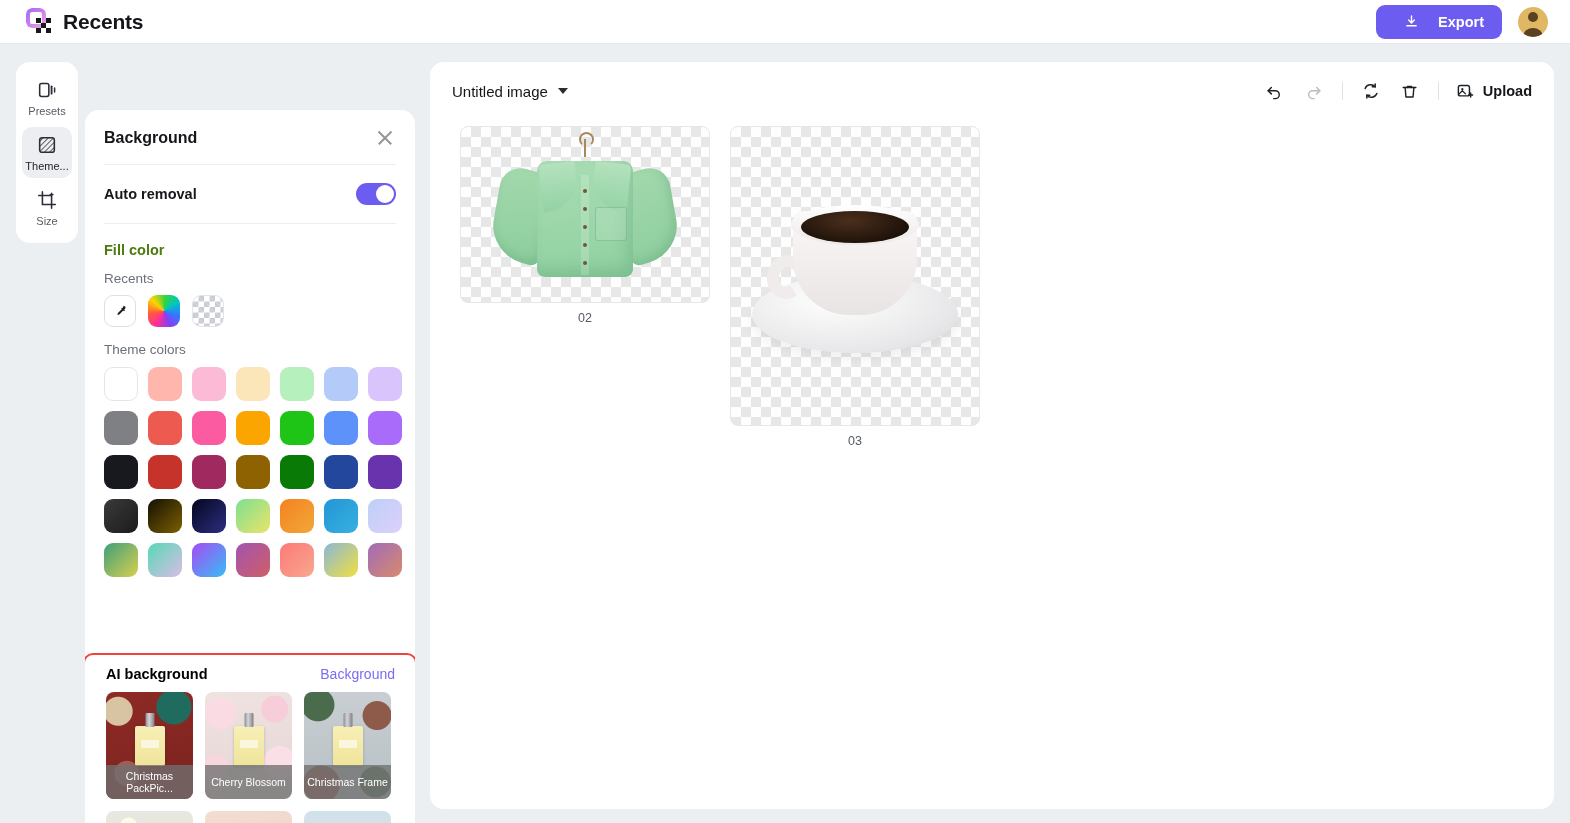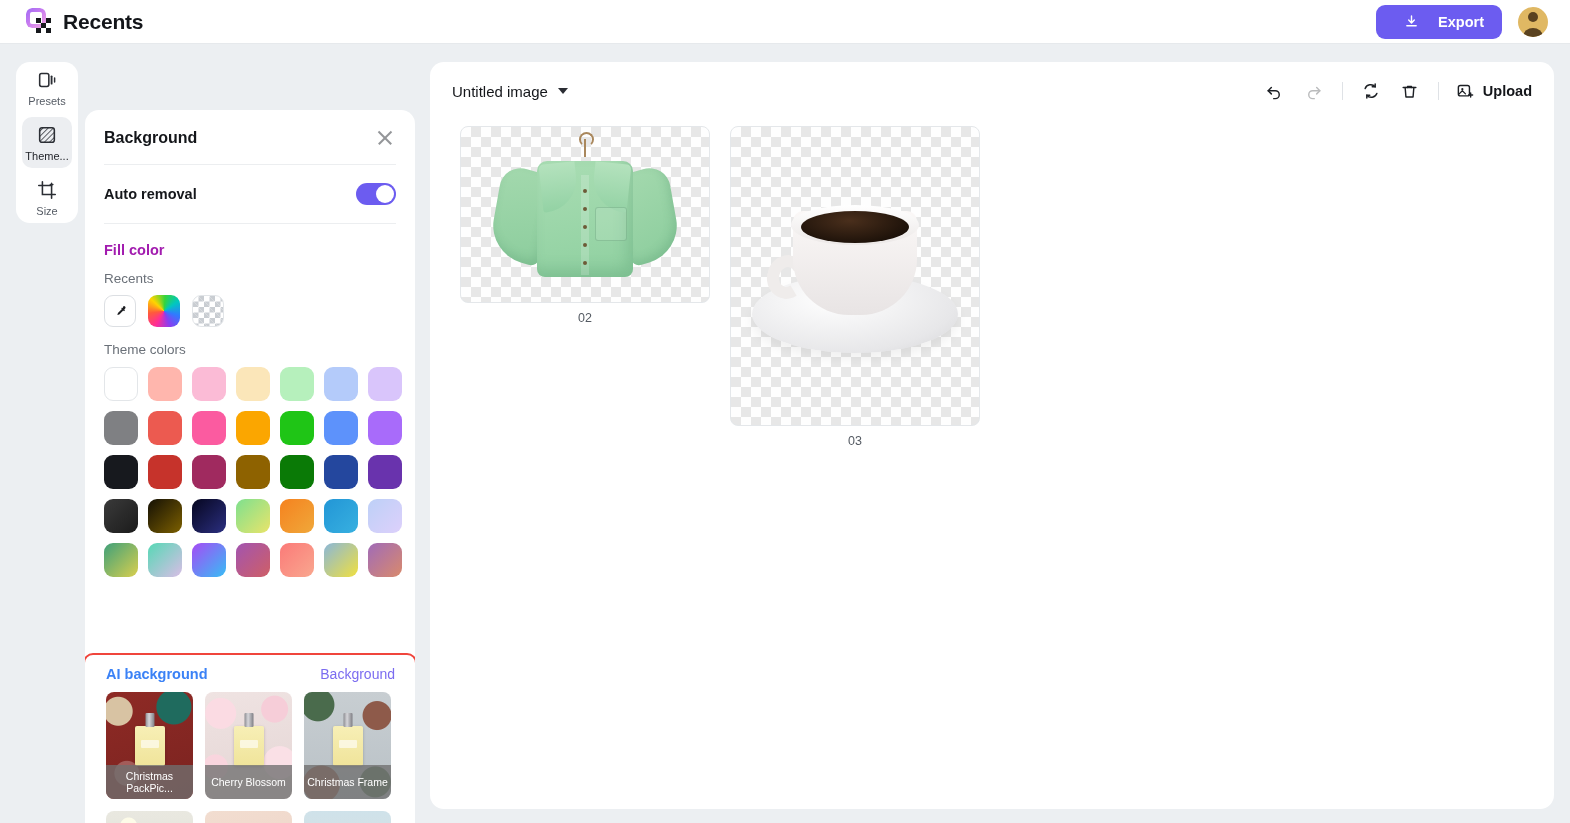--- a/index.html
+++ b/index.html
@@ -55,21 +55,21 @@
   .avatar::after {
     content: ""; position: absolute; left: 50%; bottom: -6px;
     transform: translateX(-50%);
     width: 19px; height: 15px; border-radius: 50% 50% 0 0; background: #5a4220;
   }
 
   
   .rail {
     position: absolute; left: 16px; top: 62px;
     width: 62px; background: #fff;
-    border-radius: 14px; padding: 0 6px;
+    border-radius: 14px; padding: 10px 6px;
     display: flex; flex-direction: column; align-items: flex-end; gap: 4px;
   }
   .rail-item {
     width: 50px; padding: 7px 2px 6px; border-radius: 10px;
     display: flex; flex-direction: column; align-items: center; gap: 4px;
     cursor: pointer;
   }
   .rail-item.active { background: #eceef1; }
   .rail-label {
     font-size: 11px; color: #22242a;
@@ -110,21 +110,21 @@
   .lbl-bold { font-size: 14.5px; font-weight: bold; color: #15171b; }
   .toggle {
     width: 40px; height: 22px; border-radius: 11px; background: #6c5cf0;
     position: relative; cursor: pointer;
   }
   .toggle .knob {
     position: absolute; right: 2px; top: 2px; width: 18px; height: 18px;
     border-radius: 50%; background: #fff;
   }
 
-  .sec-title { padding: 0 19px; margin-top: 18px; font-size: 14.5px; font-weight: bold; color: #a21caf; }
+  .sec-title { padding: 0 19px; margin-top: 18px; font-size: 14.5px; font-weight: bold; color: #4d7c0f; }
   .sub-title { padding: 0 19px; margin-top: 13px; font-size: 13.5px; color: #6a7078; }
 
   .recents { display: flex; gap: 12px; padding: 0 19px; margin-top: 9px; }
   .sw {
     width: 32px; height: 32px; border-radius: 9px; cursor: pointer;
   }
   .sw-eyedrop {
     background: #fff; border: 1px solid #dcdfe3;
     display: flex; align-items: center; justify-content: center;
   }
@@ -155,21 +155,21 @@
   
   .ai-sec {
     position: absolute; left: -2px; top: 543px; width: 334px; height: 206px;
     border: 2.5px solid #f0453c; border-radius: 10px;
     background: #fff; overflow: hidden;
   }
   .ai-head {
     display: flex; align-items: center; justify-content: space-between;
     padding: 11px 20px 0 21px;
   }
-  .ai-title { font-size: 14.5px; font-weight: bold; color: #3b82f6; }
+  .ai-title { font-size: 14.5px; font-weight: bold; color: #000000; }
   .ai-customize { font-size: 14px; color: #7b6cf0; cursor: pointer; }
   .ai-grid {
     display: grid; grid-template-columns: repeat(3, 87px);
     gap: 12px; padding: 10px 21px 0;
   }
   .thumb {
     width: 87px; height: 107px; border-radius: 8px;
     position: relative; overflow: hidden; cursor: pointer;
     background: #ddd;
   }

